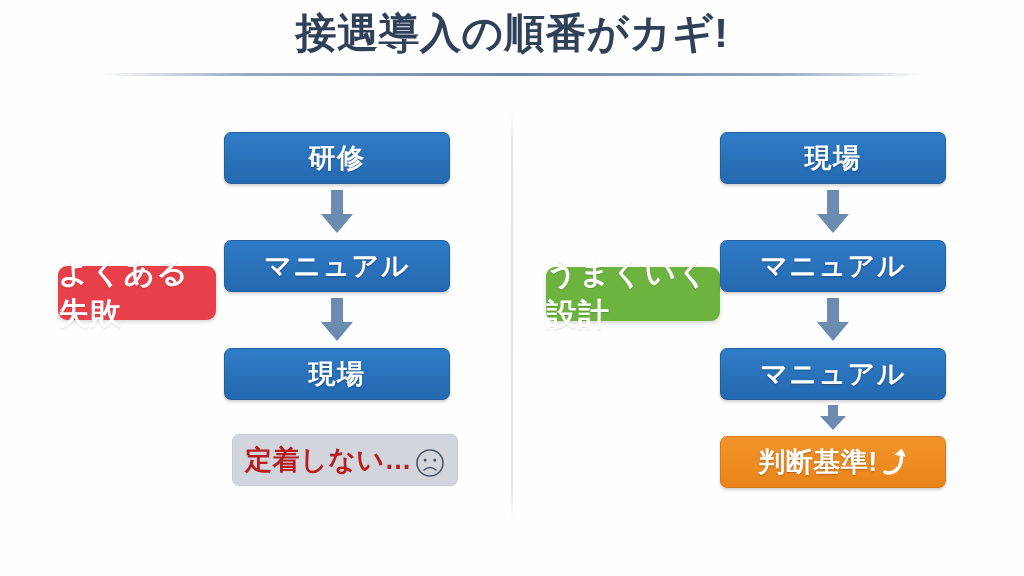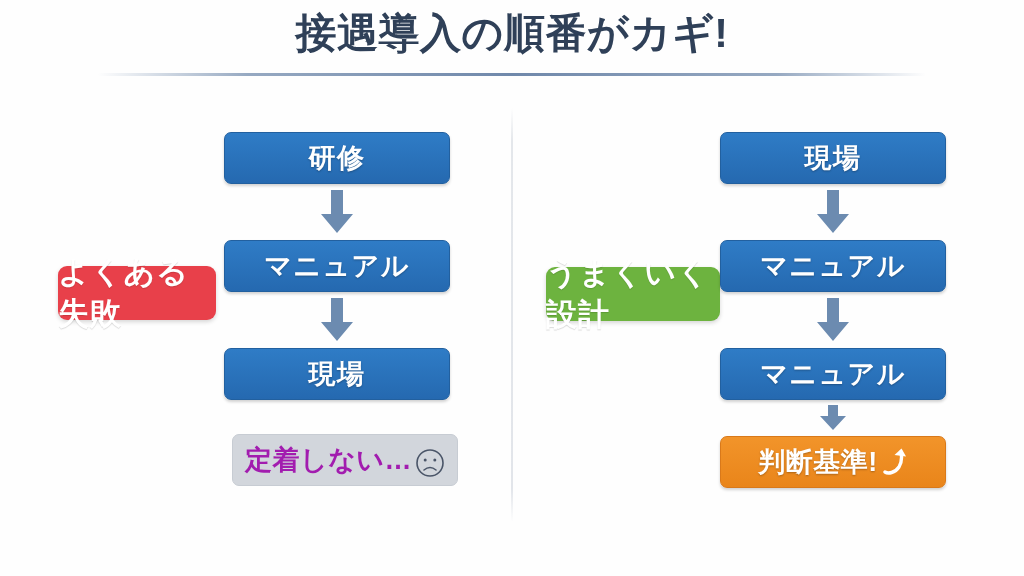--- a/index.html
+++ b/index.html
@@ -133,21 +133,21 @@
     border: 1px solid #22609f;
   }
   .node.orange {
     background: linear-gradient(to bottom, #f2942a 0%, #e9851a 100%);
     border: 1px solid #d9791a;
     letter-spacing: 0.5px;
   }
   .node.gray {
     background: #d2d6dc;
     border: 1px solid #c7ccd3;
-    color: #a21caf;
+    color: #b91c1c;
     font-weight: 700;
     letter-spacing: 0.5px;
     text-shadow: none;
     box-shadow: none;
     margin-left: 16px;
   }
 
   .node-orange-text {
     display: inline-flex;
     align-items: center;

